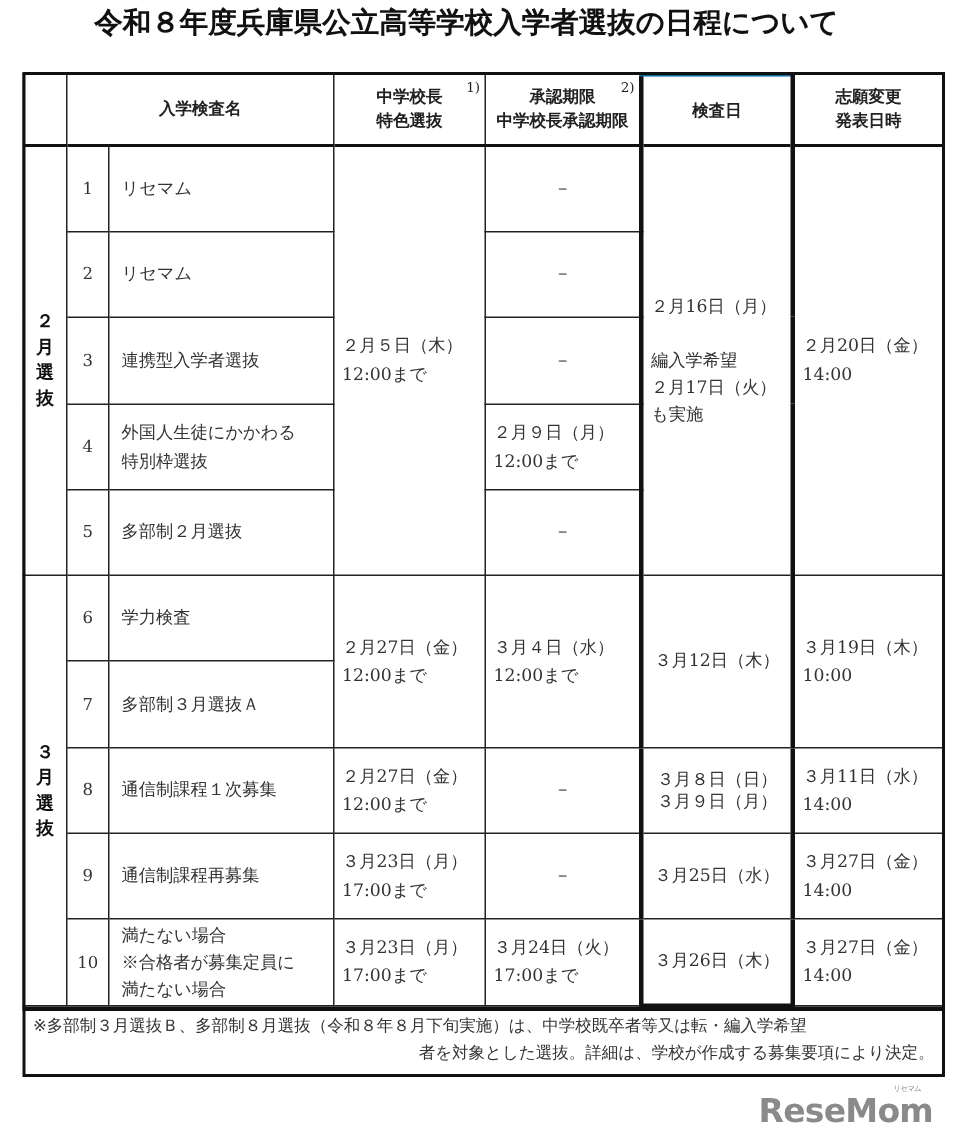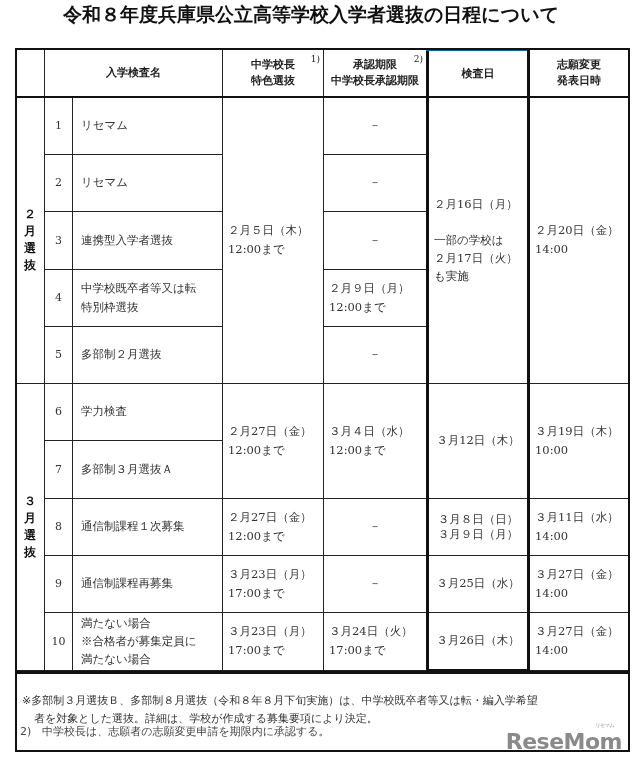--- a/index.html
+++ b/index.html
@@ -21,23 +21,23 @@
   .center { text-align:center; }
   .left { padding-left:5px !important; line-height:19px; }
   .thick-l { border-left:3px solid #111 !important; }
   .thick-r { border-right:3px solid #111 !important; }
   .thick-t td { border-top:2px solid #111; }
   .fn { position:absolute; top:1px; right:3px; font-size:9px; font-weight:normal;
         font-family:"DejaVu Serif", serif; }
   .outer { position:absolute; left:15px; top:48px; width:611px; height:622px;
            border:2px solid #111; pointer-events:none; }
   .note-box { position:absolute; left:15px; top:671px; width:601px; height:38px;
-              border:2px solid #111; border-top:1px solid #111; padding:20px 5px;
+              border:2px solid #111; border-top:1px solid #111; padding:3px 5px;
               font-size:11px; line-height:18px; color:#333; }
-  .note-box .l2 { padding-left:12px; display:block; }
+  .note-box .l2 { padding-left:12px; display:block;text-align:right; }
   .footnotes { position:absolute; left:20px; top:722px; font-size:11px; line-height:19px; color:#444; }
   .footnotes .marker { display:inline-block; width:22px; }
   .logo { position:absolute; right:18px; top:729px; font-family:"DejaVu Sans", sans-serif;
           font-weight:bold; font-size:22px; color:#8a8a8a; letter-spacing:-0.5px;margin-left:20px; }
   .logo .ruby { position:absolute; top:-7px; right:8px; font-size:5px; font-weight:normal; }
 </style>
 </head>
 <body>
 
 <div class="title">令和８年度兵庫県公立高等学校入学者選抜の日程について</div>
@@ -77,21 +77,21 @@
     <td rowspan="5" class="group">
       <span>２</span><br><span>月</span><br><span>選</span><br><span>抜</span>
     </td>
     <td class="num">1</td>
     <td class="name">リセマム</td>
     <td rowspan="5" class="left">
       <span>２月５日（木）</span><br><span>12:00まで</span>
     </td>
     <td class="center">－</td>
     <td rowspan="5" class="left thick-l thick-r" style="line-height:18px">
-      <span>２月16日（月）</span><br><br><span>一部の学校は</span><br><span>２月17日（火）</span><br><span>も実施</span>
+      <span>２月16日（月）</span><br><br><span>編入学希望</span><br><span>２月17日（火）</span><br><span>も実施</span>
     </td>
     <td rowspan="5" class="left">
       <span>２月20日（金）</span><br><span>14:00</span>
     </td>
   </tr>
 
   <tr style="height:57px">
     <td class="num">2</td>
     <td class="name">リセマム</td>
     <td class="center">－</td>
@@ -99,21 +99,21 @@
 
   <tr style="height:58px">
     <td class="num">3</td>
     <td class="name">連携型入学者選抜</td>
     <td class="center">－</td>
   </tr>
 
   <tr style="height:57px">
     <td class="num">4</td>
     <td class="name">
-      <span>中学校既卒者等又は転</span><br><span>特別枠選抜</span>
+      <span>外国人生徒にかかわる</span><br><span>特別枠選抜</span>
     </td>
     <td class="left">
       <span>２月９日（月）</span><br><span>12:00まで</span>
     </td>
   </tr>
 
   <tr style="height:57px">
     <td class="num">5</td>
     <td class="name">多部制２月選抜</td>
     <td class="center">－</td>
@@ -189,21 +189,18 @@
 </tbody>
   </table>
 <div class="outer"></div>
 
 <div class="note-box">
   <span>※多部制３月選抜Ｂ、多部制８月選抜（令和８年８月下旬実施）は、中学校既卒者等又は転・編入学希望</span>
   <span class="l2">者を対象とした選抜。詳細は、学校が作成する募集要項により決定。</span>
 </div>
 
 <div class="footnotes">
-  <div>
-    <span class="marker">2)</span><span>中学校長は、志願者の志願変更申請を期限内に承認する。</span>
-  </div>
 </div>
 
 <div class="logo">
   <span class="ruby">リセマム</span>
   <span>ReseMom</span>
 </div>
 
 </body></html>

